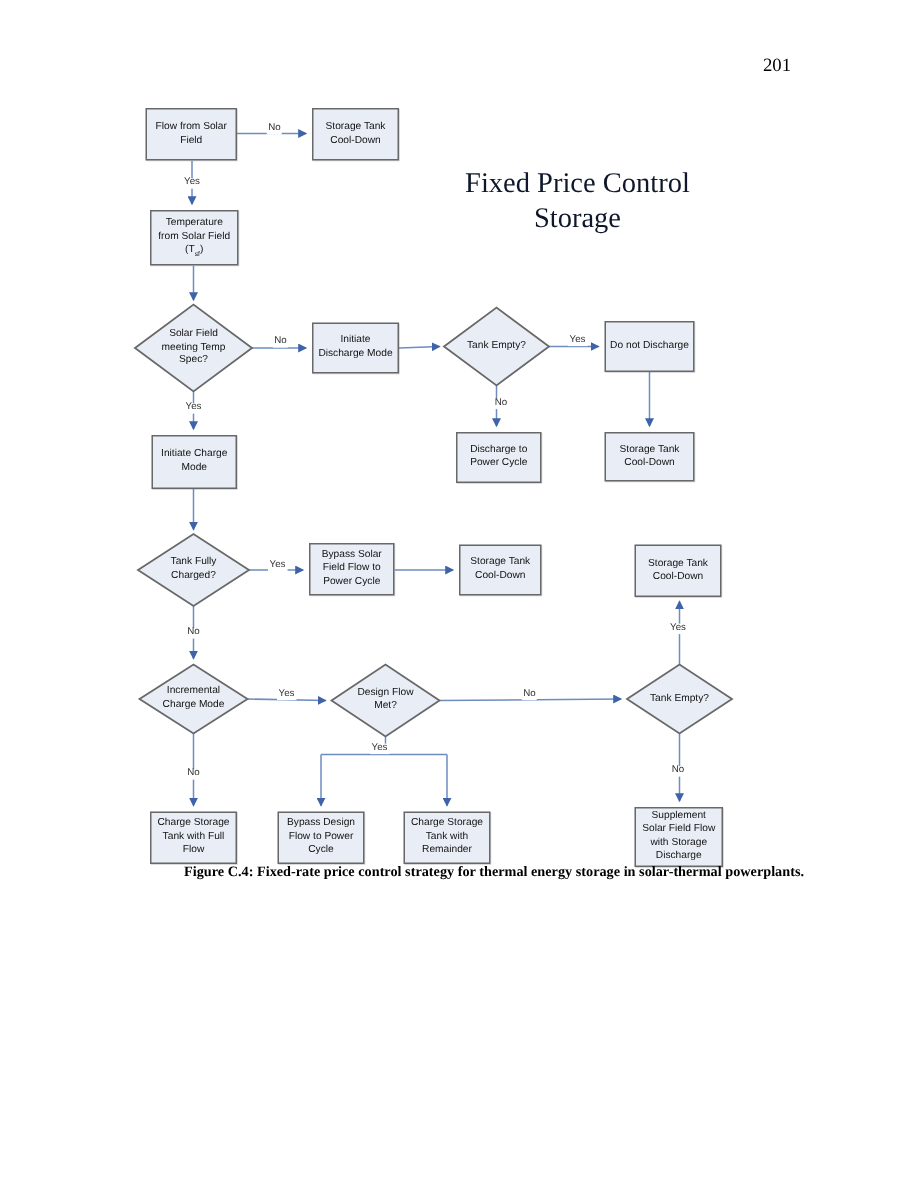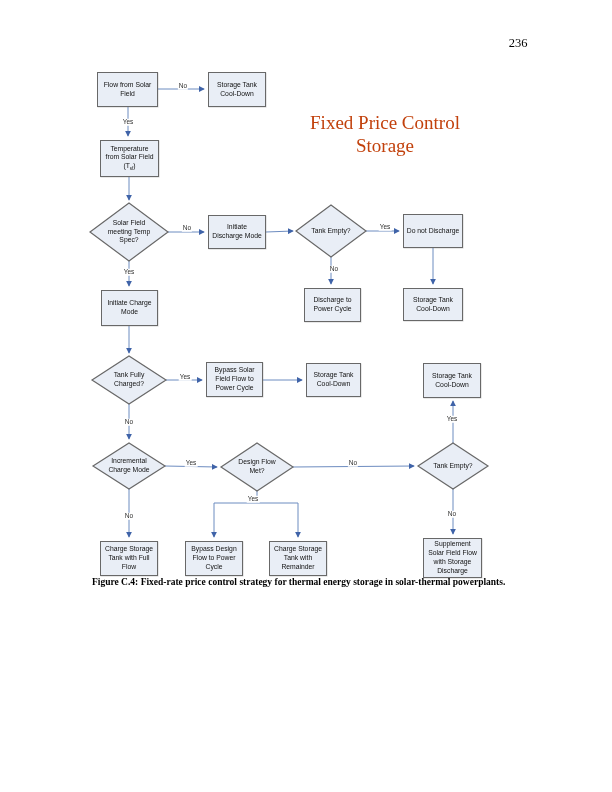--- a/index.html
+++ b/index.html
@@ -7,21 +7,21 @@
     position:relative;width:612px;height:792px;background:#fff;
     font-family:"Liberation Sans", sans-serif;overflow:hidden;
     --node-fill:#e9eef6;--node-border:#686868;--conn:#6d8cc0;--arrow:#3f63a8;--txt:#111111;
   }
   .page-number{
     position:absolute;left:498px;top:36px;width:40px;text-align:center;
     font-family:"Liberation Serif", serif;font-size:12.5px;color:#000;
   }
   .diagram-title{
     position:absolute;left:285px;top:111px;width:200px;text-align:center;
-    font-family:"Liberation Serif", serif;font-size:19px;line-height:1.22;color:#c2410c;
+    font-family:"Liberation Serif", serif;font-size:19px;line-height:1.22;color:#0f172a;
   }
   svg.wires{position:absolute;left:0;top:0;z-index:1;}
   .conn{stroke:var(--conn,#6d8cc0);stroke-width:1;fill:none;}
   .diamond{fill:var(--node-fill,#e9eef6);stroke:var(--node-border,#686868);stroke-width:1.2;}
   #arrowhead path{fill:var(--arrow,#3f63a8);}
   .fbox{
     position:absolute;z-index:2;background:var(--node-fill,#e9eef6);
     border:1.3px solid var(--node-border,#686868);
     display:flex;align-items:center;justify-content:center;text-align:center;
     font-size:6.8px;line-height:1.3;color:var(--txt,#111);padding:1px 2px;box-sizing:border-box;
@@ -30,31 +30,31 @@
   .dlabel{
     position:absolute;z-index:3;display:flex;align-items:center;justify-content:center;
     text-align:center;font-size:6.8px;line-height:1.3;color:var(--txt,#111);
   }
   .elabel{
     position:absolute;z-index:4;transform:translate(-50%,-50%);
     font-size:6.5px;color:#30302f;background:#ffffff;padding:0 1px;line-height:1;
   }
   sub.tsub{font-size:4.5px;}
   .caption{
-    position:absolute;left:92px;top:577px;width:460px;text-align:left;
+    position:absolute;left:76px;top:577px;width:460px;text-align:right;
     font-family:"Liberation Serif", serif;font-weight:bold;font-size:9.5px;
     line-height:1.25;color:#000;z-index:2;
   }
 </style>
 </head>
 <body>
 
 <div class="page" style="--node-fill: #e9eef6; --node-border: #686868; --conn: #6d8cc0; --arrow: #3f63a8; --txt: #111111;">
 
-  <div class="page-number">236</div>
+  <div class="page-number">201</div>
 
   <div class="diagram-title">
     <span>Fixed Price Control</span><br>
     <span>Storage</span>
   </div>
 
   <svg class="wires" width="612" height="792">
     <defs>
       <marker id="arrowhead" markerWidth="7" markerHeight="6" refX="5.2" refY="3" orient="auto">
         <path d="M0,0 L6,3 L0,6 Z" fill="#3f63a8"></path>

